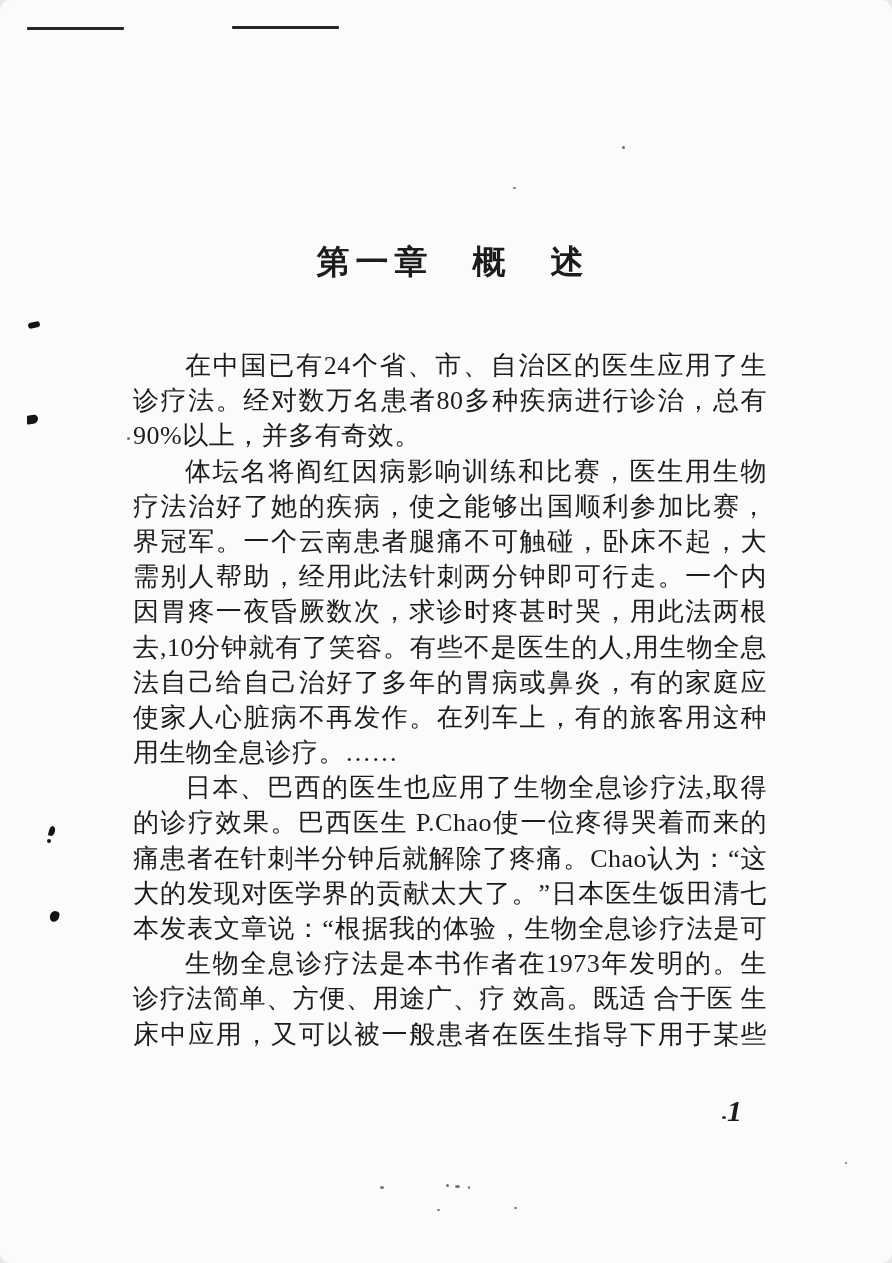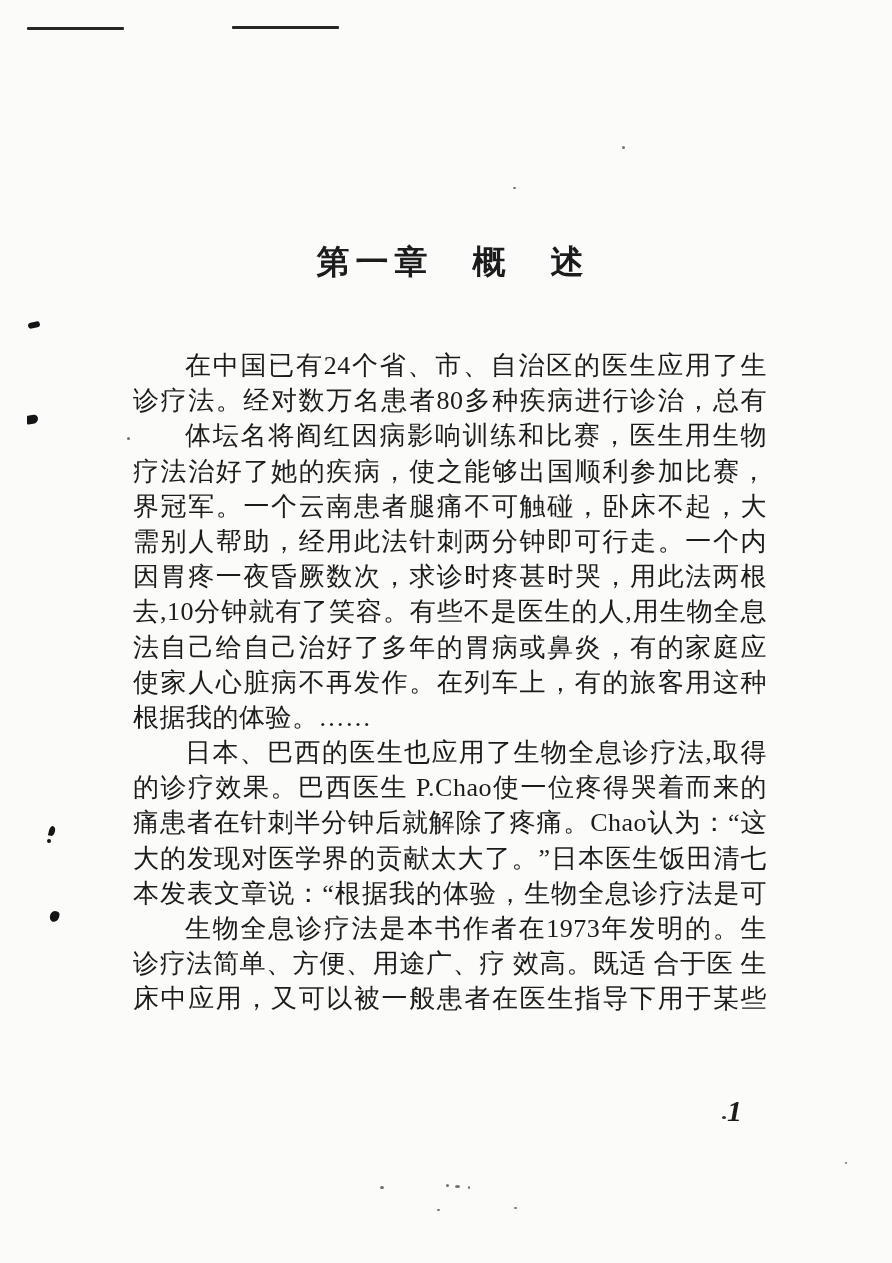--- a/index.html
+++ b/index.html
@@ -8,20 +8,21 @@
     font-family: "Liberation Serif", "DejaVu Serif", serif;
     background: #e9e9e7;
   }
   .page {
     position: relative;
     width: 892px;
     height: 1263px;
     background: var(--paper, #fbfbf9);
     color: var(--ink, #1c1c1c);
     overflow: hidden;
+    border-radius: 11px;
   }
   
   .chapter-title {
     position: absolute;
     top: 240px;
     left: 0;
     width: 100%;
     text-align: center;
     font-size: 33px;
     font-weight: 900;
@@ -92,31 +93,32 @@
 
   <div class="rule-mark rule-a"></div>
   <div class="rule-mark rule-b"></div>
 
   <h1 class="chapter-title">第一章　概　述</h1>
 
   <div class="body-text">
       <div class="para">
         <div class="line j indent">在中国已有24个省、市、自治区的医生应用了生物全息</div>
         <div class="line j">诊疗法。经对数万名患者80多种疾病进行诊治，总有效率达</div>
+        <div class="line">90%以上，并多有奇效。</div>
       </div>
       <div class="para">
         <div class="line j indent">体坛名将阎红因病影响训练和比赛，医生用生物全息诊</div>
         <div class="line j">疗法治好了她的疾病，使之能够出国顺利参加比赛，夺得世</div>
         <div class="line j">界冠军。一个云南患者腿痛不可触碰，卧床不起，大小便都</div>
         <div class="line j">需别人帮助，经用此法针刺两分钟即可行走。一个内蒙患者</div>
         <div class="line j">因胃疼一夜昏厥数次，求诊时疼甚时哭，用此法两根针扎下</div>
         <div class="line j">去,10分钟就有了笑容。有些不是医生的人,用生物全息诊疗</div>
         <div class="line j">法自己给自己治好了多年的胃病或鼻炎，有的家庭应用此法</div>
         <div class="line j">使家人心脏病不再发作。在列车上，有的旅客用这种方法治</div>
-        <div class="line">根据我的体验。……</div>
+        <div class="line">用生物全息诊疗。……</div>
       </div>
       <div class="para">
         <div class="line j indent">日本、巴西的医生也应用了生物全息诊疗法,取得了很好</div>
         <div class="line j">的诊疗效果。巴西医生 P.Chao使一位疼得哭着而来的偏头</div>
         <div class="line j">痛患者在针刺半分钟后就解除了疼痛。Chao认为：“这个伟</div>
         <div class="line j">大的发现对医学界的贡献太大了。”日本医生饭田清七在日</div>
         <div class="line j">本发表文章说：“根据我的体验，生物全息诊疗法是可以受</div>
       </div>
       <div class="para">
         <div class="line j indent">生物全息诊疗法是本书作者在1973年发明的。生物全息</div>

